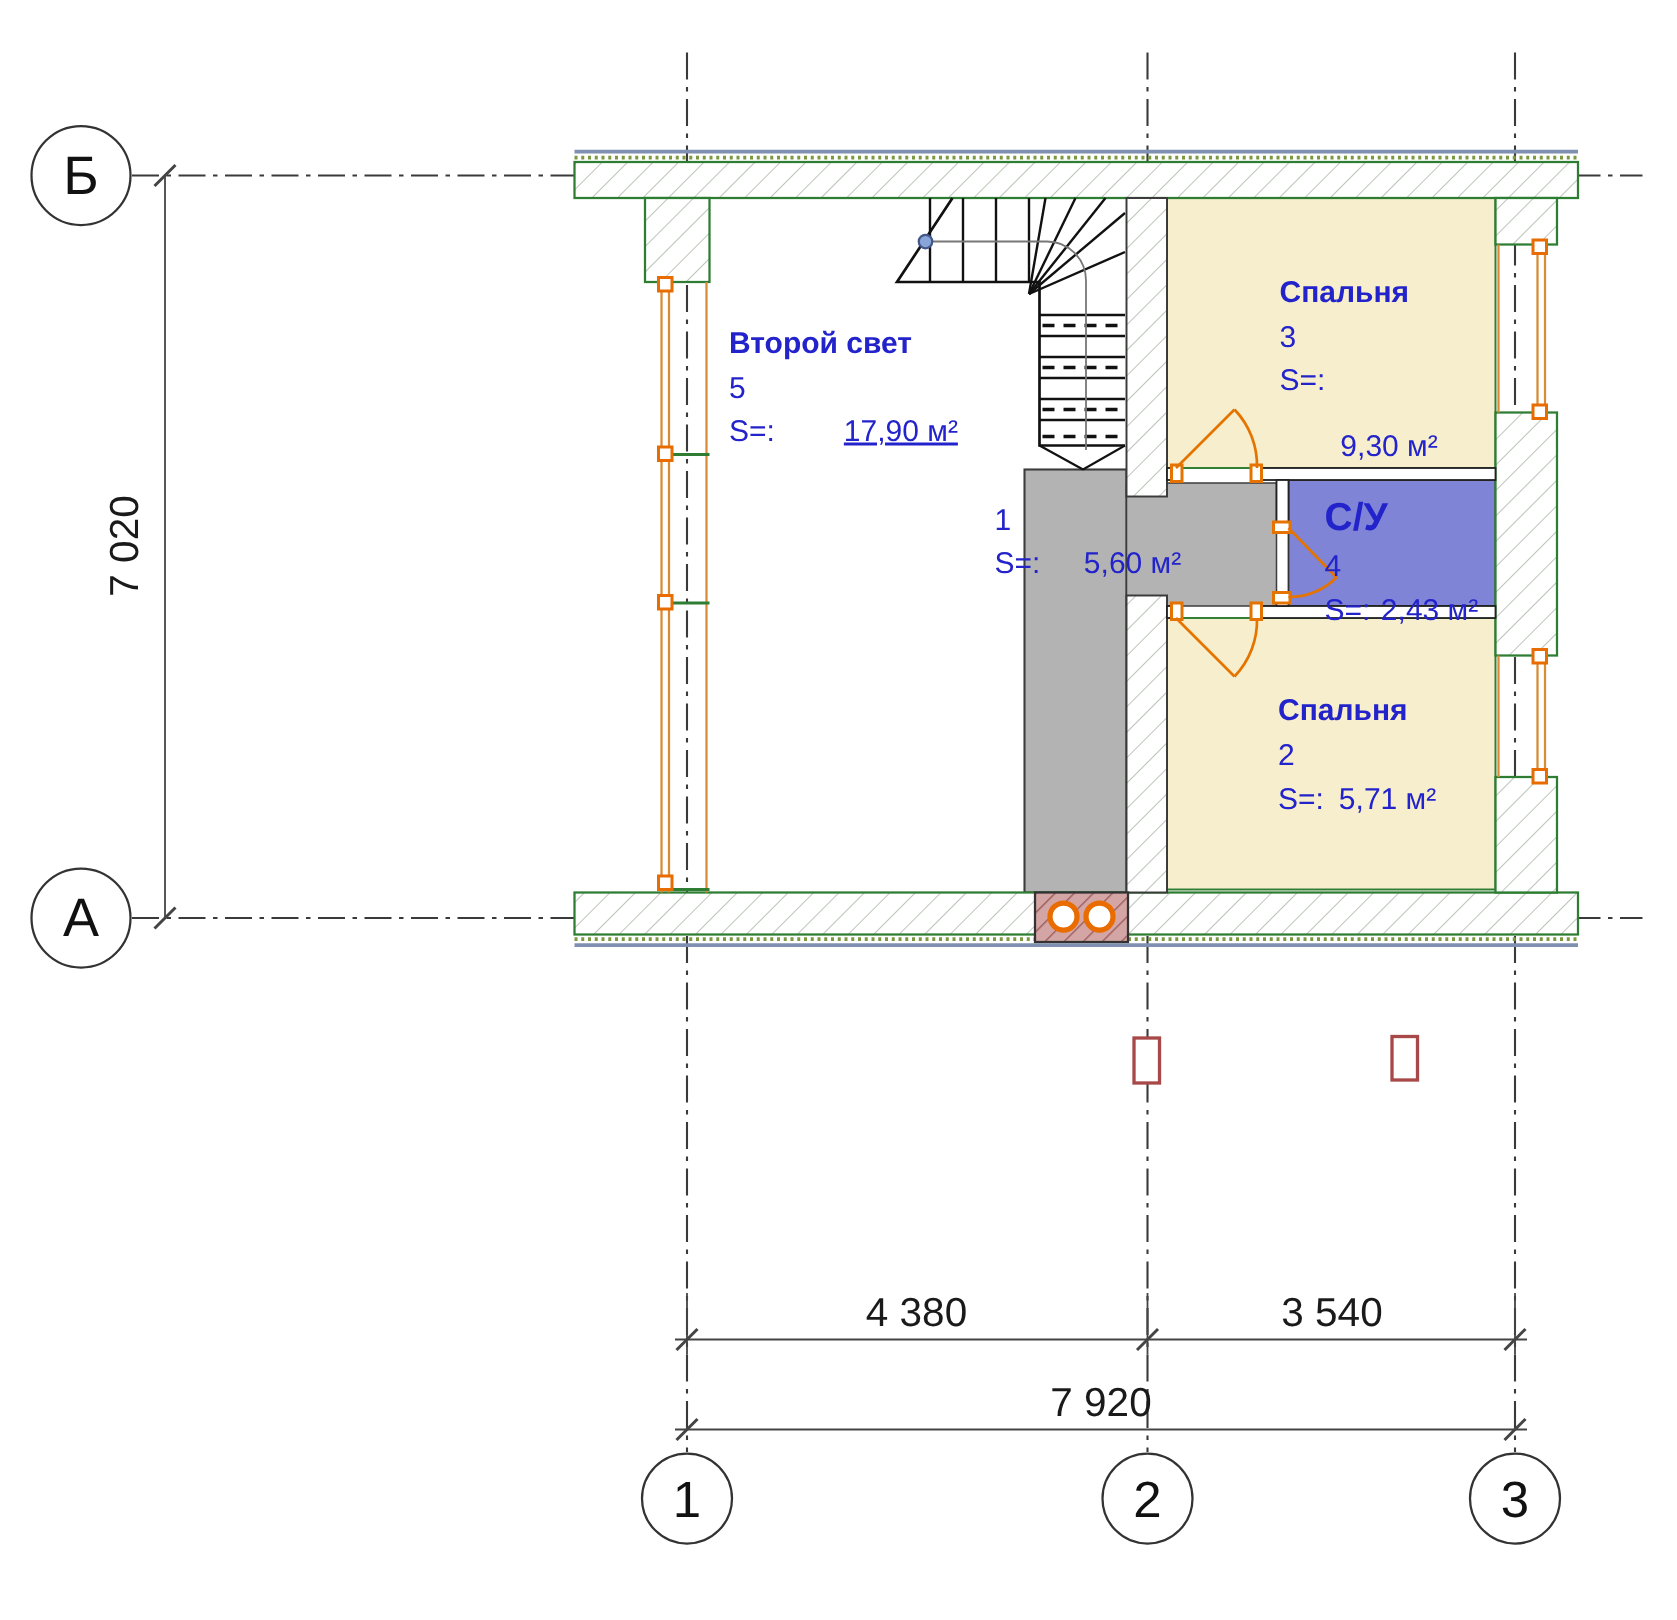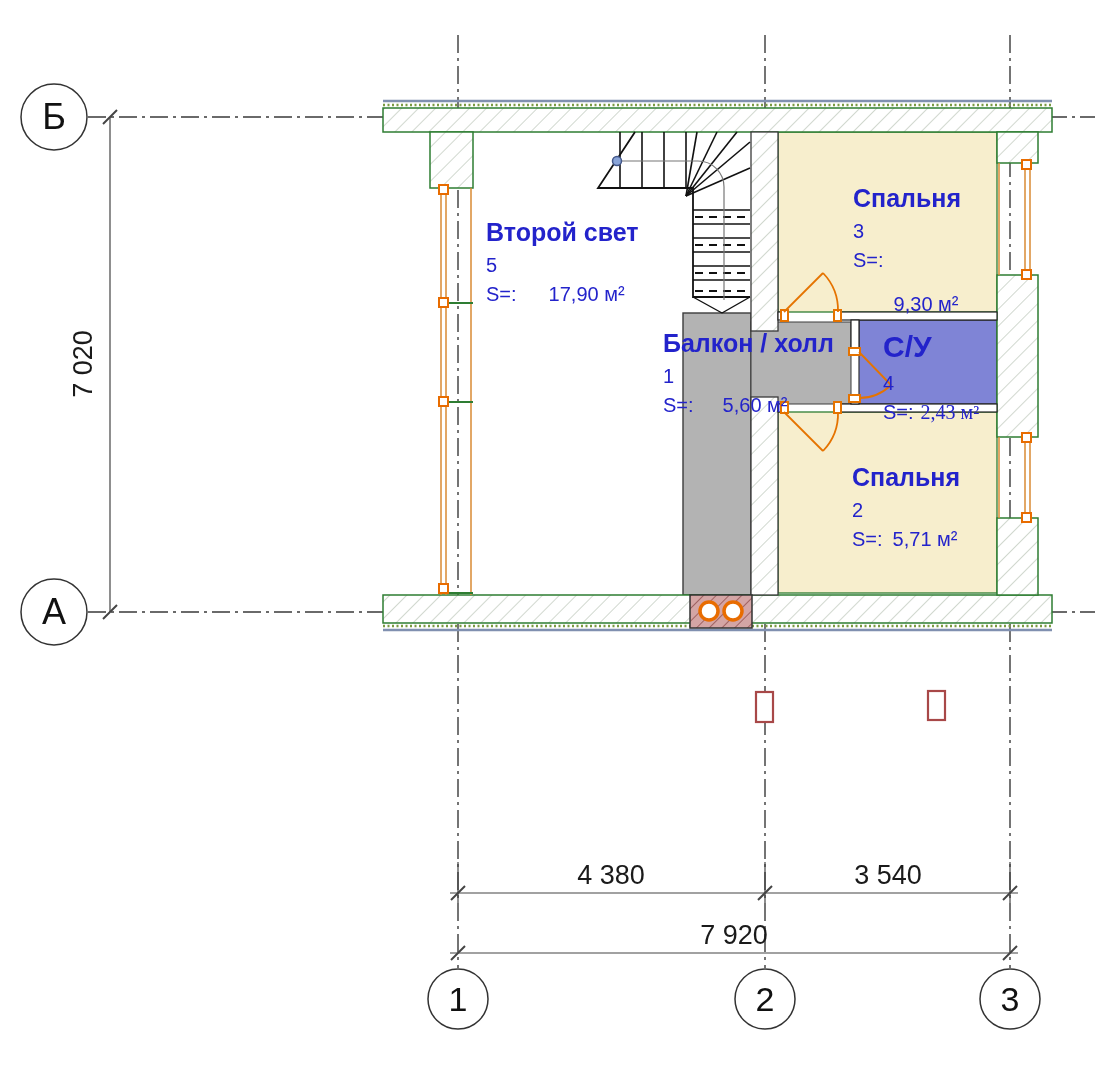--- a/index.html
+++ b/index.html
@@ -1,27 +1,27 @@
 <!DOCTYPE html>
 <html><head>
 <meta charset="utf-8">
 <style>
   html,body{margin:0;padding:0;background:#ffffff;}
   #plan{position:relative;width:1118px;height:1080px;background:#fff;overflow:hidden;
         font-family:"Liberation Sans",sans-serif;}
   #drawing{position:absolute;left:0;top:0;}
   .room-label{position:absolute;color:#2323cb;}
-  .rname{font-weight:bold;font-size:25px;line-height:1.15;white-space:nowrap;}
-  .rname.small{font-size:30px;}
+  .rname{font-weight:bold;font-size:20px;line-height:1.15;white-space:nowrap;}
+  .rname.small{font-size:26px;}
   .rnum{font-size:20px;margin-top:7px;line-height:1.1;}
   .rarea{font-size:20px;margin-top:7px;display:flex;white-space:nowrap;line-height:1.1;}
-  .lbl-r5 .val{margin-left:32px;}
+  .lbl-r5 .val{margin-left:46px;text-decoration:underline;}
   .lbl-r3 .val{margin-left:10px;margin-top:44px;}
   .lbl-r1 .val{margin-left:29px;}
-  .lbl-r4 .val{margin-left:7px;font-family:Liberation Serif, serif;}
+  .lbl-r4 .val{margin-left:7px;}
   .lbl-r2 .val{margin-left:10px;}
 </style>
 </head>
 <body>
 
 <div id="plan">
 
 <svg id="drawing" width="1118" height="1080" viewBox="0 0 1118 1080">
   <defs>
     <pattern id="hatch" width="12" height="12" patternUnits="userSpaceOnUse" patternTransform="rotate(45)">
@@ -236,21 +236,20 @@
 <div class="room-label lbl-r3" style="left:853px;top:184px;">
   <div class="rname">Спальня</div>
   <div class="rnum">3</div>
   <div class="rarea">
     <span>S=:</span>
     <span class="val">9,30 м²</span>
   </div>
 </div>
 
 <div class="room-label lbl-r1" style="left:663px;top:329px;">
-  <div class="rname">Балкон / холл</div>
   <div class="rnum">1</div>
   <div class="rarea">
     <span>S=:</span>
     <span class="val">5,60 м²</span>
   </div>
 </div>
 
 <div class="room-label lbl-r4" style="left:883px;top:330px;">
   <div class="rname small">С/У</div>
   <div class="rnum">4</div>

